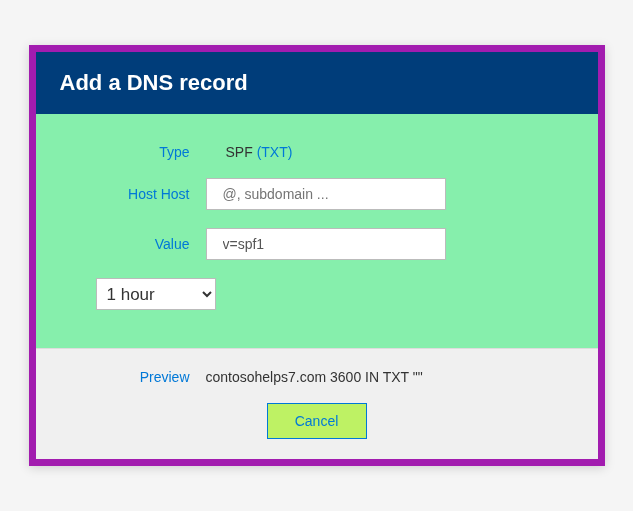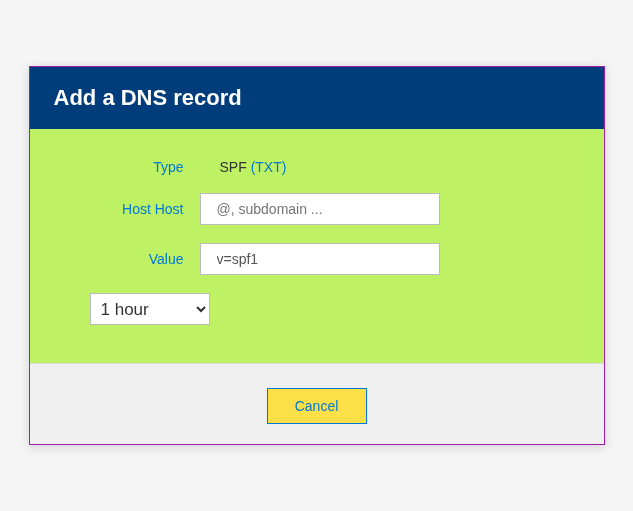--- a/index.html
+++ b/index.html
@@ -7,34 +7,34 @@
       font-family: 'Segoe UI', Arial, sans-serif;
       background: #f5f5f5;
       display: flex;
       justify-content: center;
       align-items: center;
       min-height: 100vh;
     }
     .dialog {
       width: 576px;
       background: #fff;
-      border: 1px solid #a21caf;
+      border: 7px solid #a21caf;
       box-shadow: 0 2px 10px rgba(0,0,0,0.15);
     }
     .dialog-header {
       background: #003d7a;
       padding: 18px 24px;
     }
     .dialog-header h1 {
       color: #fff;
       font-size: 22px;
       font-weight: 600;
     }
     .dialog-body {
-      background: #bef264;
+      background: #86efac;
       padding: 30px 60px 20px 60px;
     }
     .form-row {
       display: flex;
       align-items: center;
       margin-bottom: 18px;
     }
     .form-label {
       width: 110px;
       text-align: right;
@@ -98,21 +98,21 @@
     }
     .button-row {
       display: flex;
       justify-content: center;
       gap: 12px;
       margin-top: 4px;
     }
     .btn-cancel {
       width: 100px;
       height: 36px;
-      background: #fde047;
+      background: #bef264;
       border: 1px solid #0078d7;
       color: #0078d7;
       font-size: 14px;
       cursor: pointer;
       font-weight: 500;
     }
     .btn-save {
       width: 100px;
       height: 36px;
       background: #00b4d8;
@@ -161,19 +161,23 @@
         <option>12 hours</option>
         <option>1 day</option>
         <option>Custom</option>
       </select>
     </div>
 
   </div>
 
   <div class="dialog-footer">
 
+    <div class="preview-row">
+      <span class="preview-label">Preview</span>
+      <span class="preview-value">contosohelps7.com  3600  IN  TXT  ""</span>
+    </div>
 
     <div class="button-row">
       <button class="btn-cancel">Cancel</button>
     </div>
 
   </div>
 </div>
 
 </body></html>

